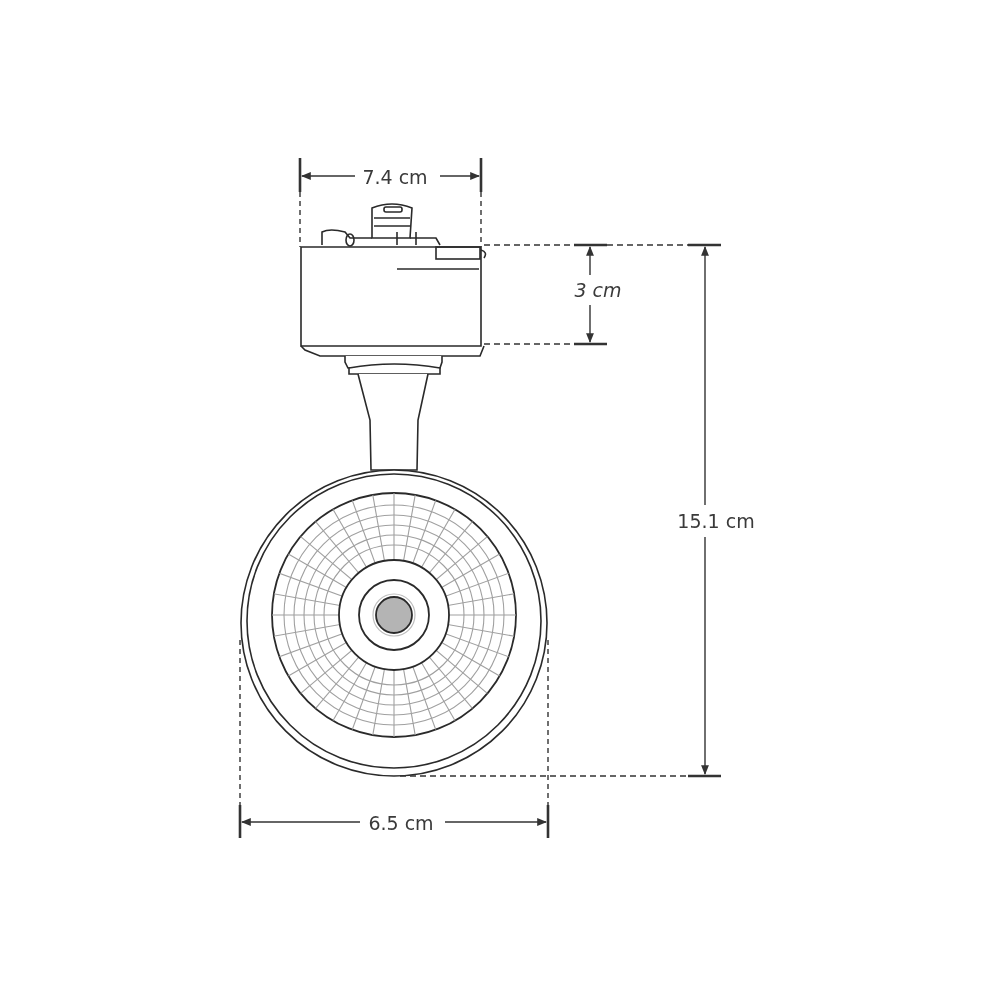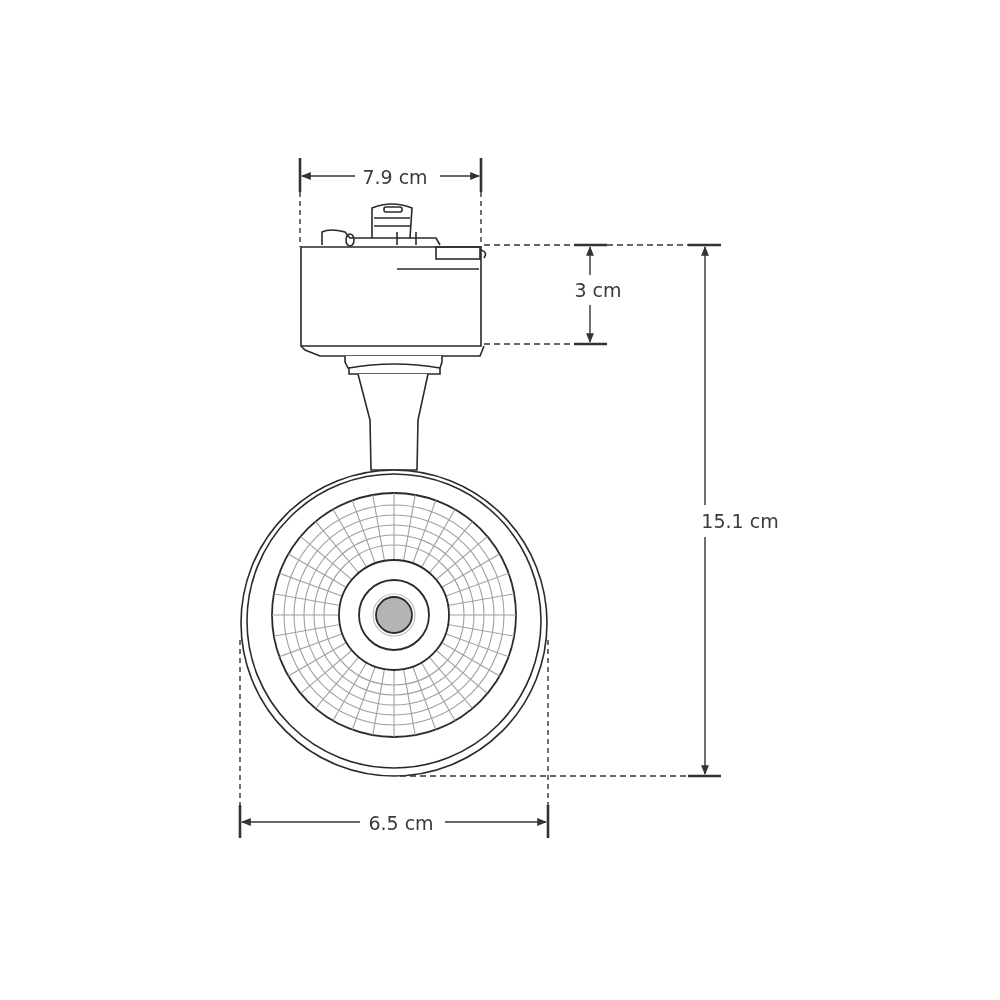--- a/index.html
+++ b/index.html
@@ -139,16 +139,16 @@
 
     <line x1="240" y1="640" x2="240" y2="805" stroke-dasharray="5,4"></line>
     <line x1="548" y1="640" x2="548" y2="805" stroke-dasharray="5,4"></line>
     <line x1="240" y1="805" x2="240" y2="838" stroke-width="2.6"></line>
     <line x1="548" y1="805" x2="548" y2="838" stroke-width="2.6"></line>
     <line x1="242" y1="822" x2="360" y2="822" marker-start="url(#arrow)"></line>
     <line x1="445" y1="822" x2="546" y2="822" marker-end="url(#arrow)"></line>
   </g>
 </svg>
 
-<div class="dim-label" style="left:395px; top:177px;">7.9 cm</div>
-<div class="dim-label" style="left:598px; top:290px;">3 cm</div>
-<div class="dim-label" style="left:740px; top:521px;">15.1 cm</div>
+<div class="dim-label" style="left:395px; top:177px;">7.4 cm</div>
+<div class="dim-label" style="left:598px; top:290px;font-style:italic;">3 cm</div>
+<div class="dim-label" style="left:716px; top:521px;">15.1 cm</div>
 <div class="dim-label" style="left:401px; top:823px;">6.5 cm</div>
 
 </body></html>

